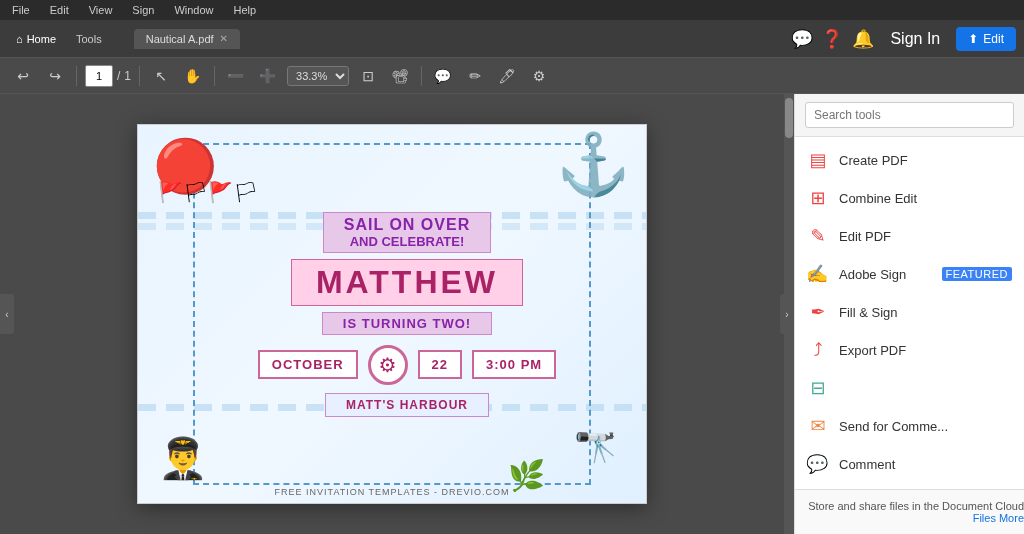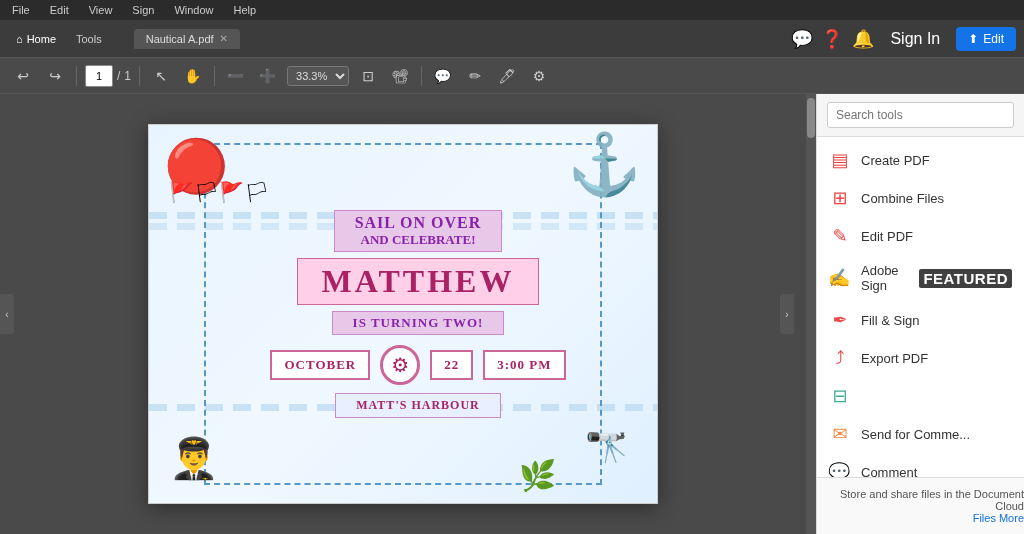--- a/index.html
+++ b/index.html
@@ -211,21 +211,21 @@
       justify-content: center;
       cursor: pointer;
       color: #ccc;
       font-size: 10px;
       z-index: 10;
       border-radius: 3px 0 0 3px;
     }
 
     
     .right-panel {
-      width: 208px;
+      width: 230px;
       background: #fff;
       display: flex;
       flex-direction: column;
       border-left: 1px solid #ddd;
     }
     .search-tools-bar {
       padding: 8px 10px;
       background: #f5f5f5;
       border-bottom: 1px solid #ddd;
     }
@@ -260,26 +260,26 @@
       justify-content: center;
       font-size: 14px;
       flex-shrink: 0;
     }
     .tool-label {
       font-size: 13px;
       color: #333;
       flex: 1;
     }
     .featured-badge {
-      background: #404040;
+      background: #3b82f6;
       color: #fff;
-      font-size: 15px;
+      font-size: 11px;
       padding: 1px 4px;
       border-radius: 2px;
-      font-weight: bold;
+      font-weight: normal;
       letter-spacing: 0.5px;
     }
 
     
     .cloud-section {
       padding: 10px 0;
       background: #f9f9f9;
       border-top: 1px solid #ddd;
       font-size: 11px;
       color: #555;
@@ -374,21 +374,20 @@
 
     
     .invitation-content {
       position: relative;
       z-index: 5;
       display: flex;
       flex-direction: column;
       align-items: center;
       gap: 4px;
       margin-left: 30px;
-      font-family: Liberation Serif, serif;
     }
     .subtitle-box {
       background: #e8c8e8;
       border: 1.5px solid #cc88cc;
       padding: 3px 20px;
       text-align: center;
     }
     .sail-text {
       font-size: 16px;
       font-weight: bold;
@@ -597,20 +596,21 @@
             <div class="wheel-icon">⚙</div>
             <div class="date-box">22</div>
             <div class="date-box">3:00 PM</div>
           </div>
 
           <div class="address-box">
             <div class="address-text">MATT'S HARBOUR</div>
           </div>
         </div>
 
+        <div class="pdf-footer">FREE INVITATION TEMPLATES - DREVIO.COM</div>
       </div>
     </div>
   </div>
 
   <div class="pdf-scrollbar">
     <div class="scrollbar-thumb"></div>
   </div>
 
   <div class="right-collapse">›</div>
 
@@ -619,21 +619,21 @@
       <input type="text" class="search-tools-input" placeholder="Search tools" style="">
     </div>
 
     <div class="tools-list">
     <div class="tool-item">
           <div class="tool-icon" style="color: rgb(238, 68, 68); font-size: 18px;">▤</div>
           <span class="tool-label">Create PDF</span>
         </div>
         <div class="tool-item">
           <div class="tool-icon" style="color: rgb(238, 68, 68); font-size: 18px;">⊞</div>
-          <span class="tool-label">Combine Files</span>
+          <span class="tool-label">Combine Edit</span>
         </div>
         <div class="tool-item">
           <div class="tool-icon" style="color: rgb(238, 68, 68); font-size: 18px;">✎</div>
           <span class="tool-label">Edit PDF</span>
         </div>
         <div class="tool-item">
           <div class="tool-icon" style="color: rgb(238, 136, 68); font-size: 18px;">✍</div>
           <span class="tool-label">Adobe Sign</span>
           <span class="featured-badge">FEATURED</span>
         </div>

